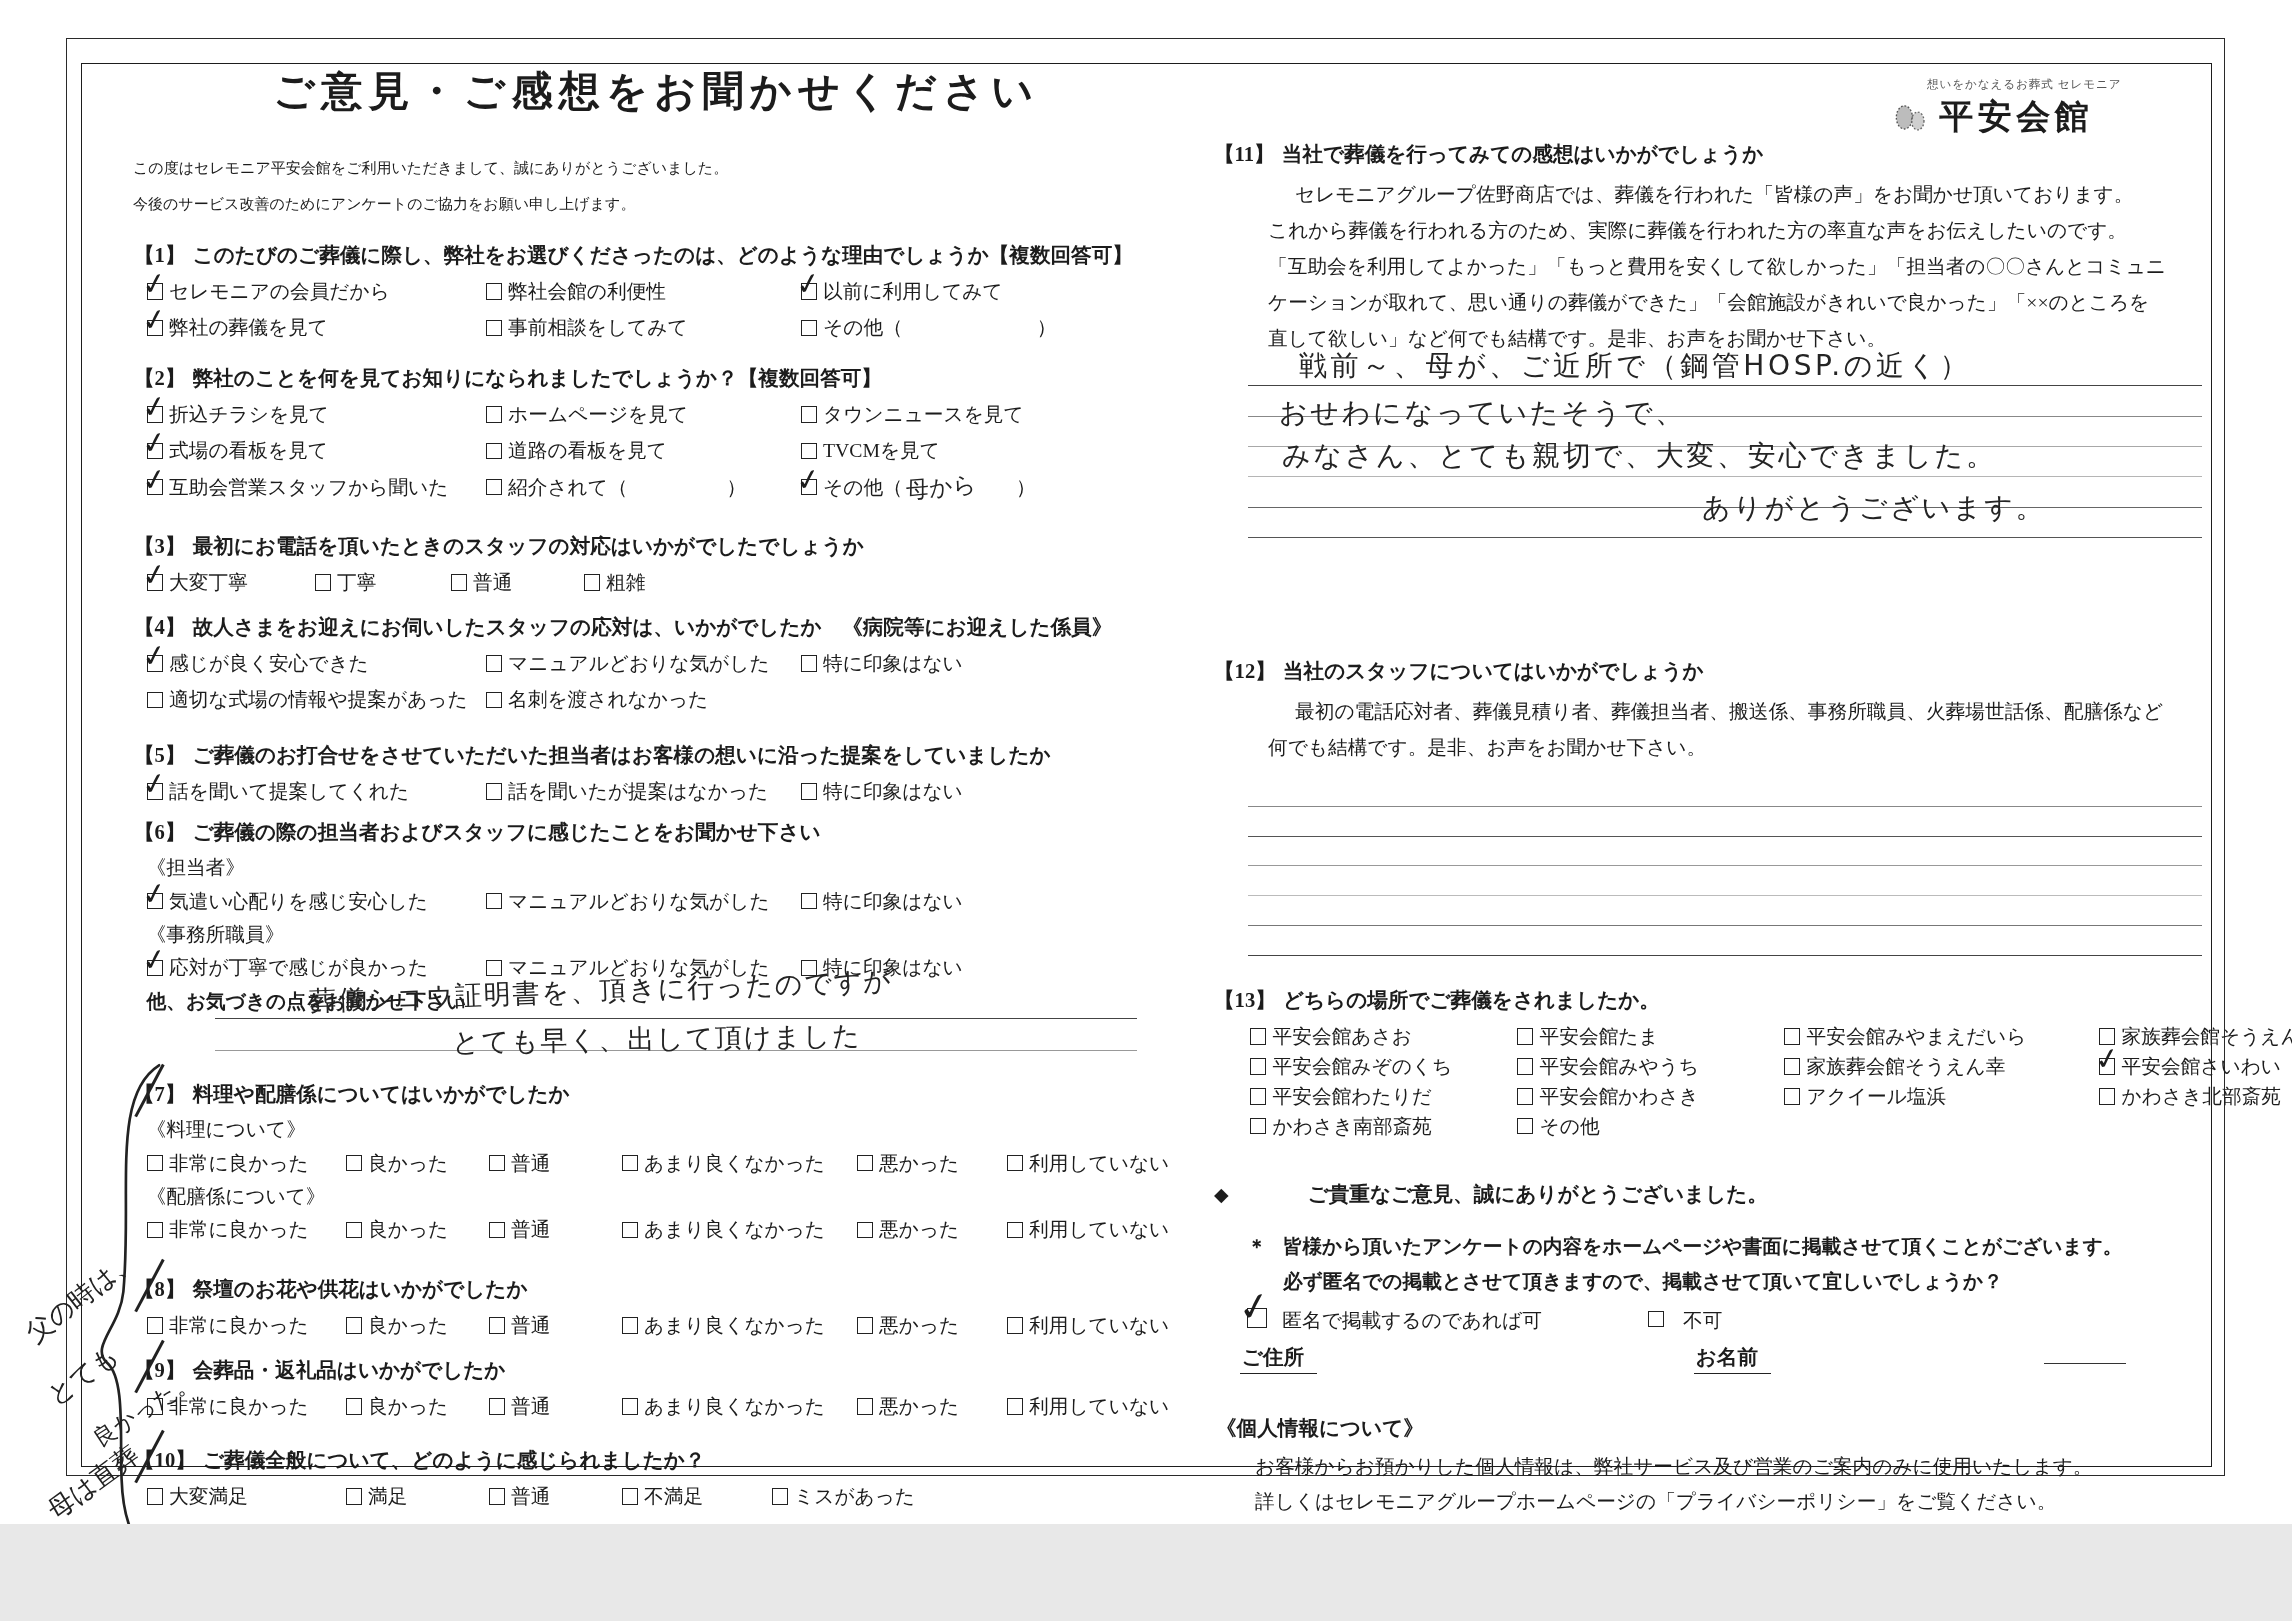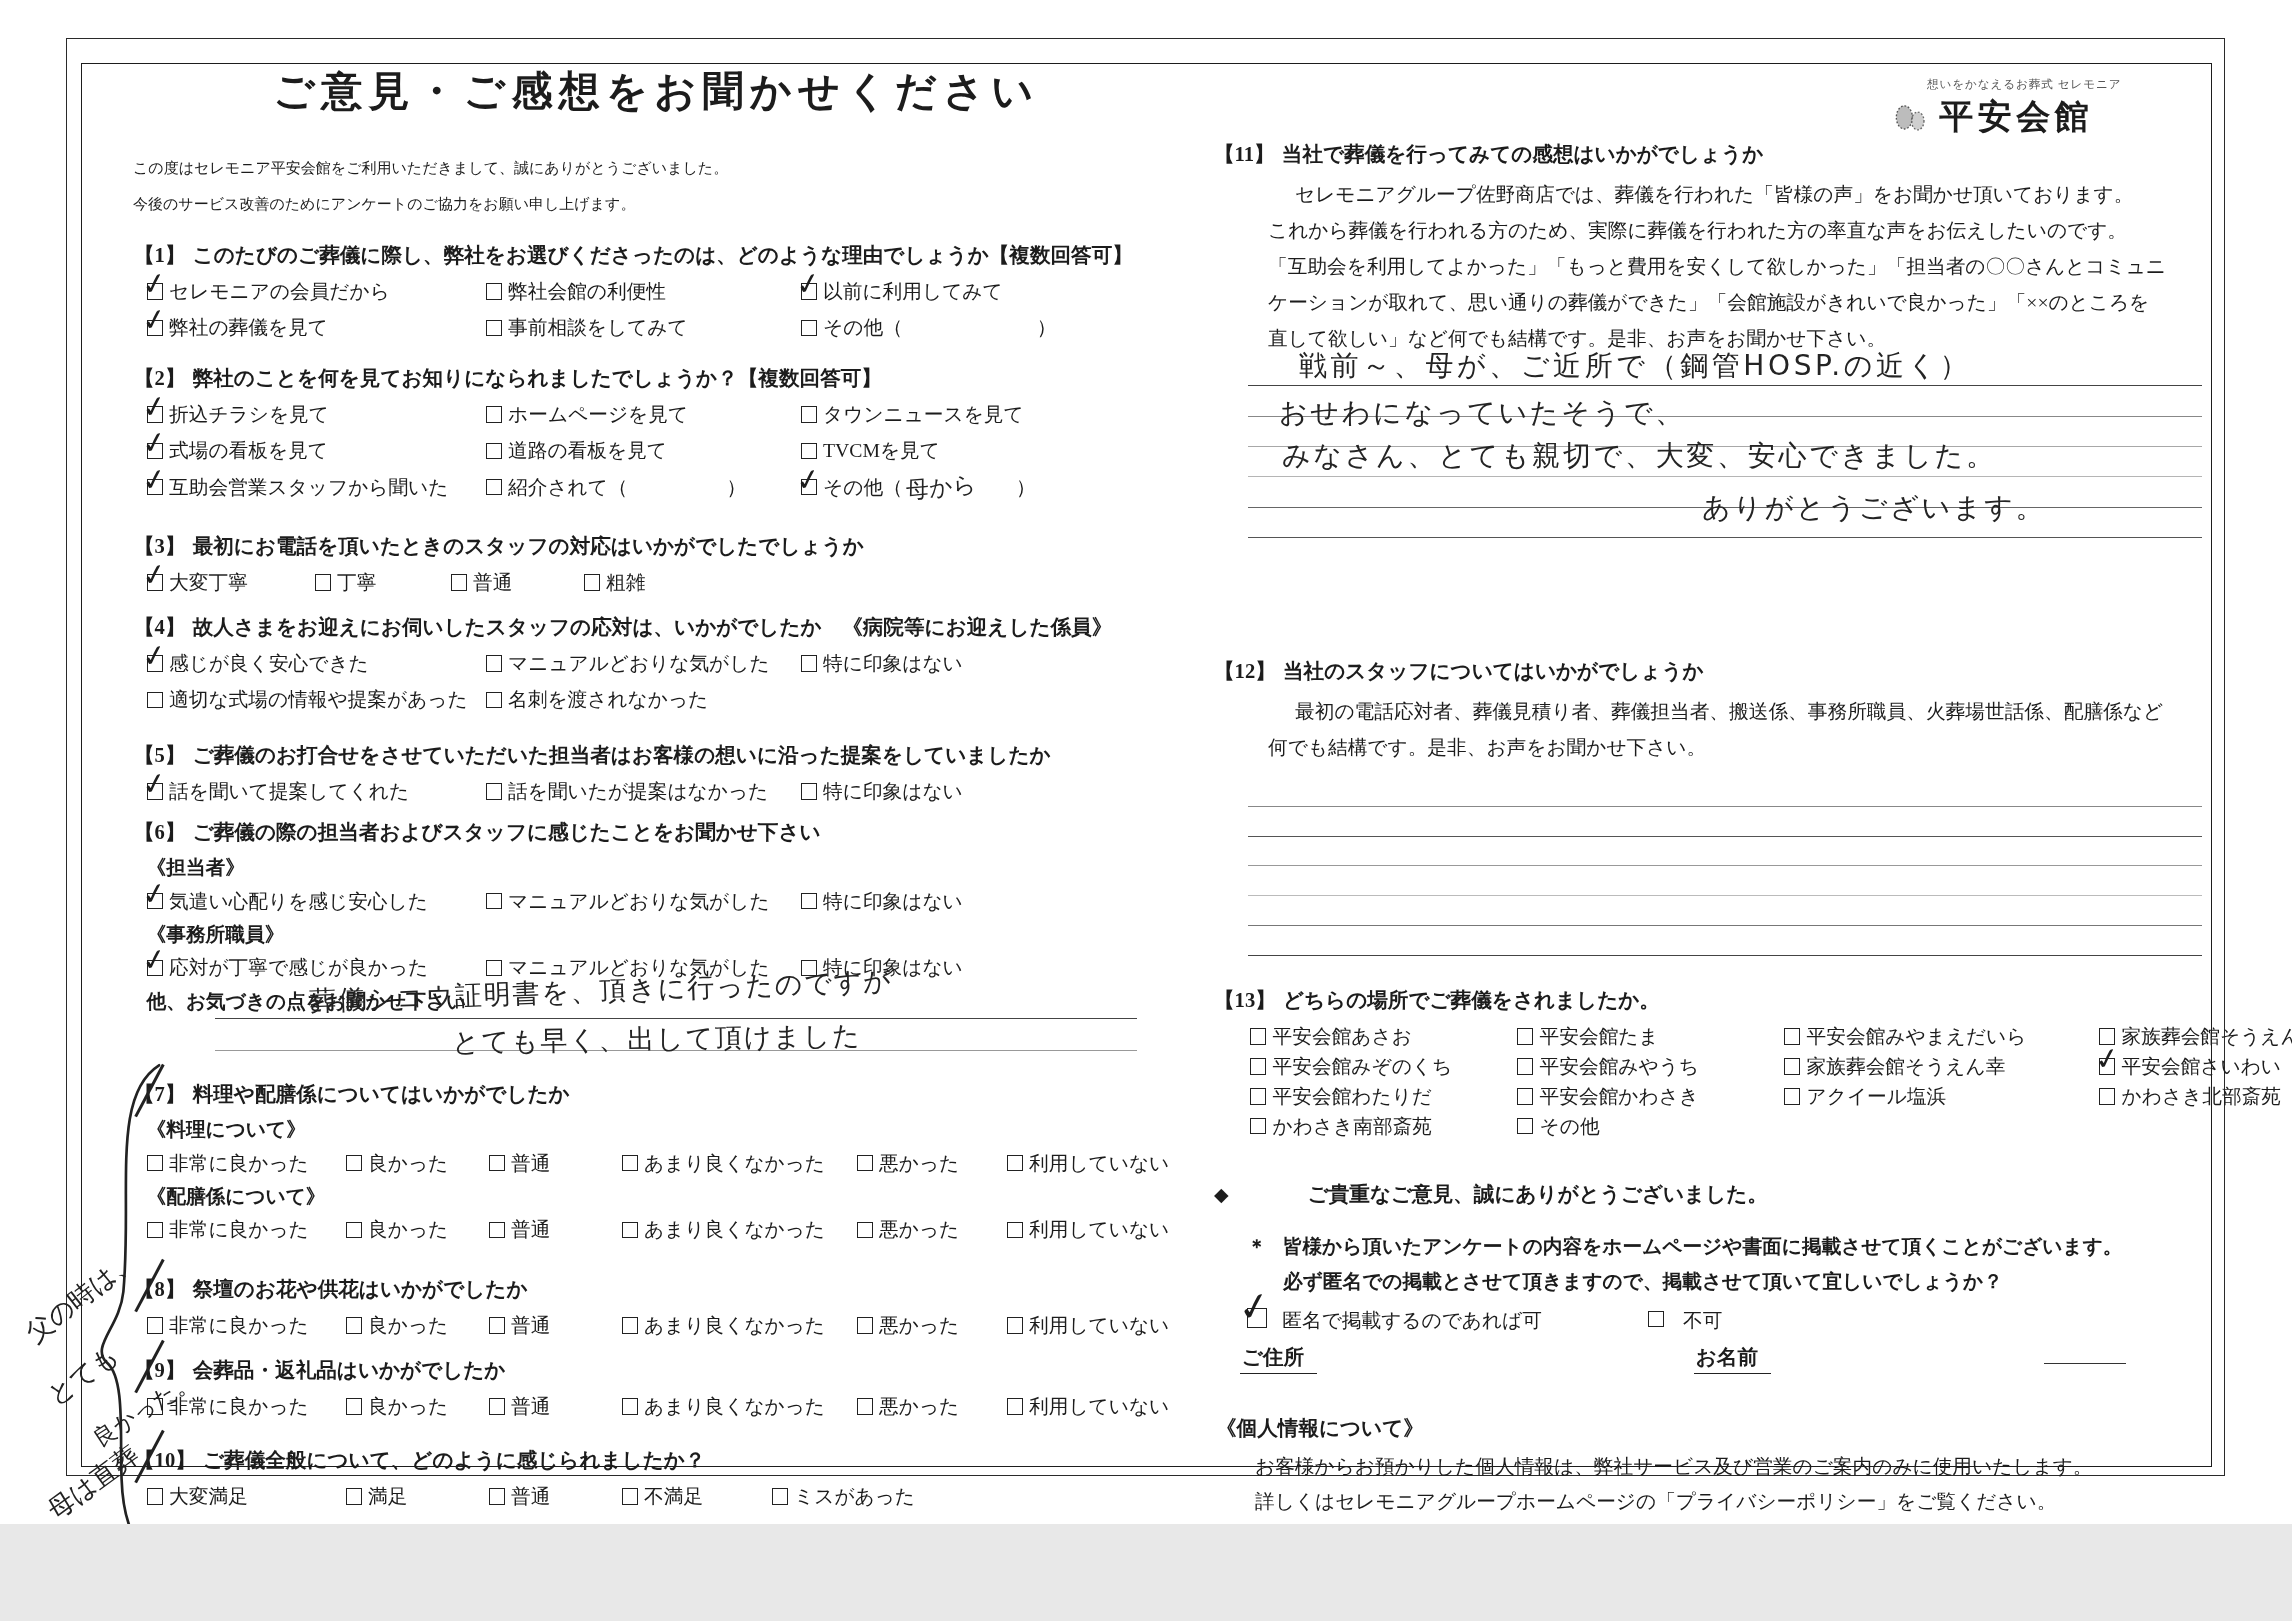--- a/index.html
+++ b/index.html
@@ -14,21 +14,21 @@
   .logo-row{display:flex;align-items:center;gap:7.2px;margin-top:1.8px;}
   .logo-name{font-size:34px;font-weight:700;letter-spacing:4.5px;white-space:nowrap;}
 
   .intro{position:absolute;left:133px;top:150px;font-size:15px;line-height:36px;white-space:nowrap;}
 
   .q{position:absolute;left:134px;width:1021px;}
   .q.right{width:999px;}
   .qh{font-size:20.6px;font-weight:600;line-height:30px;margin-bottom:7.2px;white-space:nowrap;}
   .qnum{position:relative;display:inline-block;margin-right:7.2px;}
   .slash{position:absolute;left:14.3px;top:-18px;width:2.7px;height:59px;background:#222;transform:rotate(28deg);}
-  .glabel{font-size:19.7px;margin:1.8px 0 5.4px 12.5px;font-weight:bold;}
+  .glabel{font-size:19.7px;margin:1.8px 0 5.4px 12.5px;}
   .grid{display:grid;margin-left:12.5px;row-gap:7.2px;margin-bottom:5.4px;}
   .g-3a{grid-template-columns:339px 315px 1fr;}
   .g-4a{grid-template-columns:168px 136px 133px 1fr;}
   .g-6a{grid-template-columns:199px 143px 133px 235px 150px 1fr;}
   .g-5a{grid-template-columns:199px 143px 133px 150px 1fr;}
   .g-13{grid-template-columns:267px 267px 315px 1fr;row-gap:0.9px;margin-left:36px;}
   .opt{position:relative;display:flex;align-items:flex-start;font-size:19.7px;line-height:29px;white-space:nowrap;}
   .cb{position:relative;display:inline-block;width:14.3px;height:14.3px;border:1.8px solid #222;margin:6.3px 6.3px 0 0;flex:none;background:#fff;}
   .ck{position:absolute;left:-5.4px;top:-14.3px;font-size:29.6px;line-height:1;font-weight:700;color:#1d1d1d;
       transform:rotate(-10deg);font-style:normal;font-family:"DejaVu Sans","Liberation Sans",sans-serif;}

